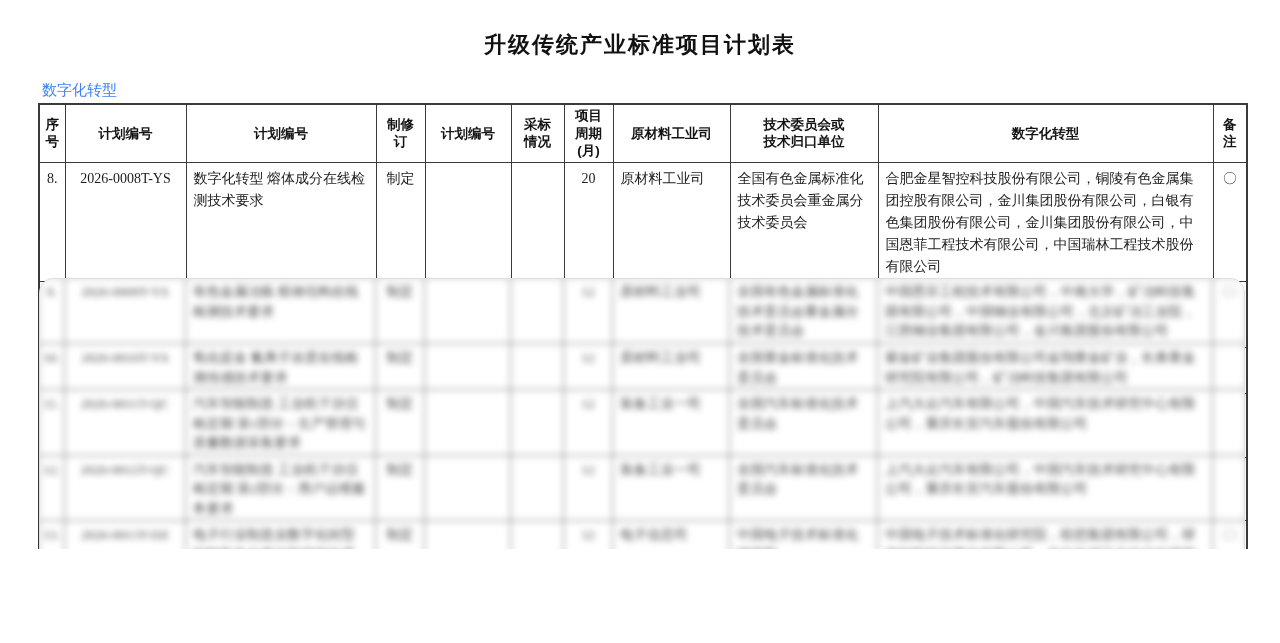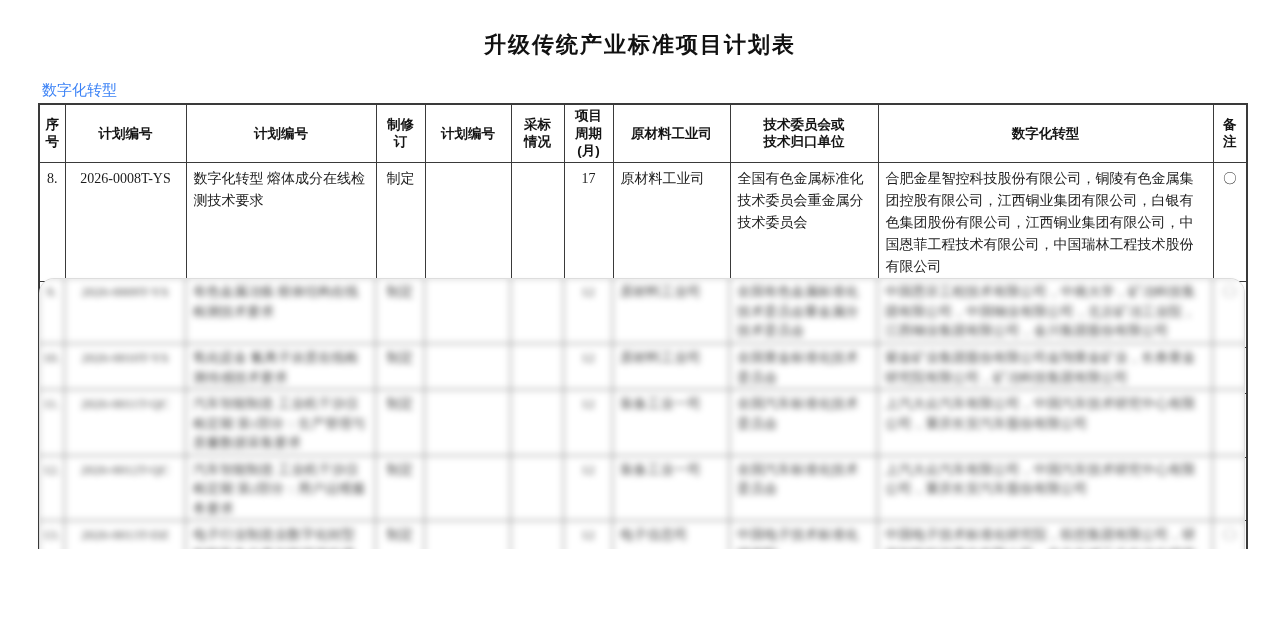--- a/index.html
+++ b/index.html
@@ -117,24 +117,24 @@
         </tr>
       </thead>
       <tbody>
         <tr class="r8">
           <td class="c">8.</td>
           <td class="c">2026-0008T-YS</td>
           <td>数字化转型 熔体成分在线检测技术要求</td>
           <td class="c">制定</td>
           <td></td>
           <td></td>
-          <td class="c">17</td>
+          <td class="c">20</td>
           <td>原材料工业司</td>
           <td>全国有色金属标准化技术委员会重金属分技术委员会</td>
-          <td>合肥金星智控科技股份有限公司，铜陵有色金属集团控股有限公司，江西铜业集团有限公司，白银有色集团股份有限公司，江西铜业集团有限公司，中国恩菲工程技术有限公司，中国瑞林工程技术股份有限公司</td>
+          <td>合肥金星智控科技股份有限公司，铜陵有色金属集团控股有限公司，金川集团股份有限公司，白银有色集团股份有限公司，金川集团股份有限公司，中国恩菲工程技术有限公司，中国瑞林工程技术股份有限公司</td>
           <td class="c">〇</td>
         </tr>
         <tr class="ghost g1">
           <td></td>
             <td></td>
             <td></td>
             <td></td>
             <td></td>
             <td></td>
             <td></td>

